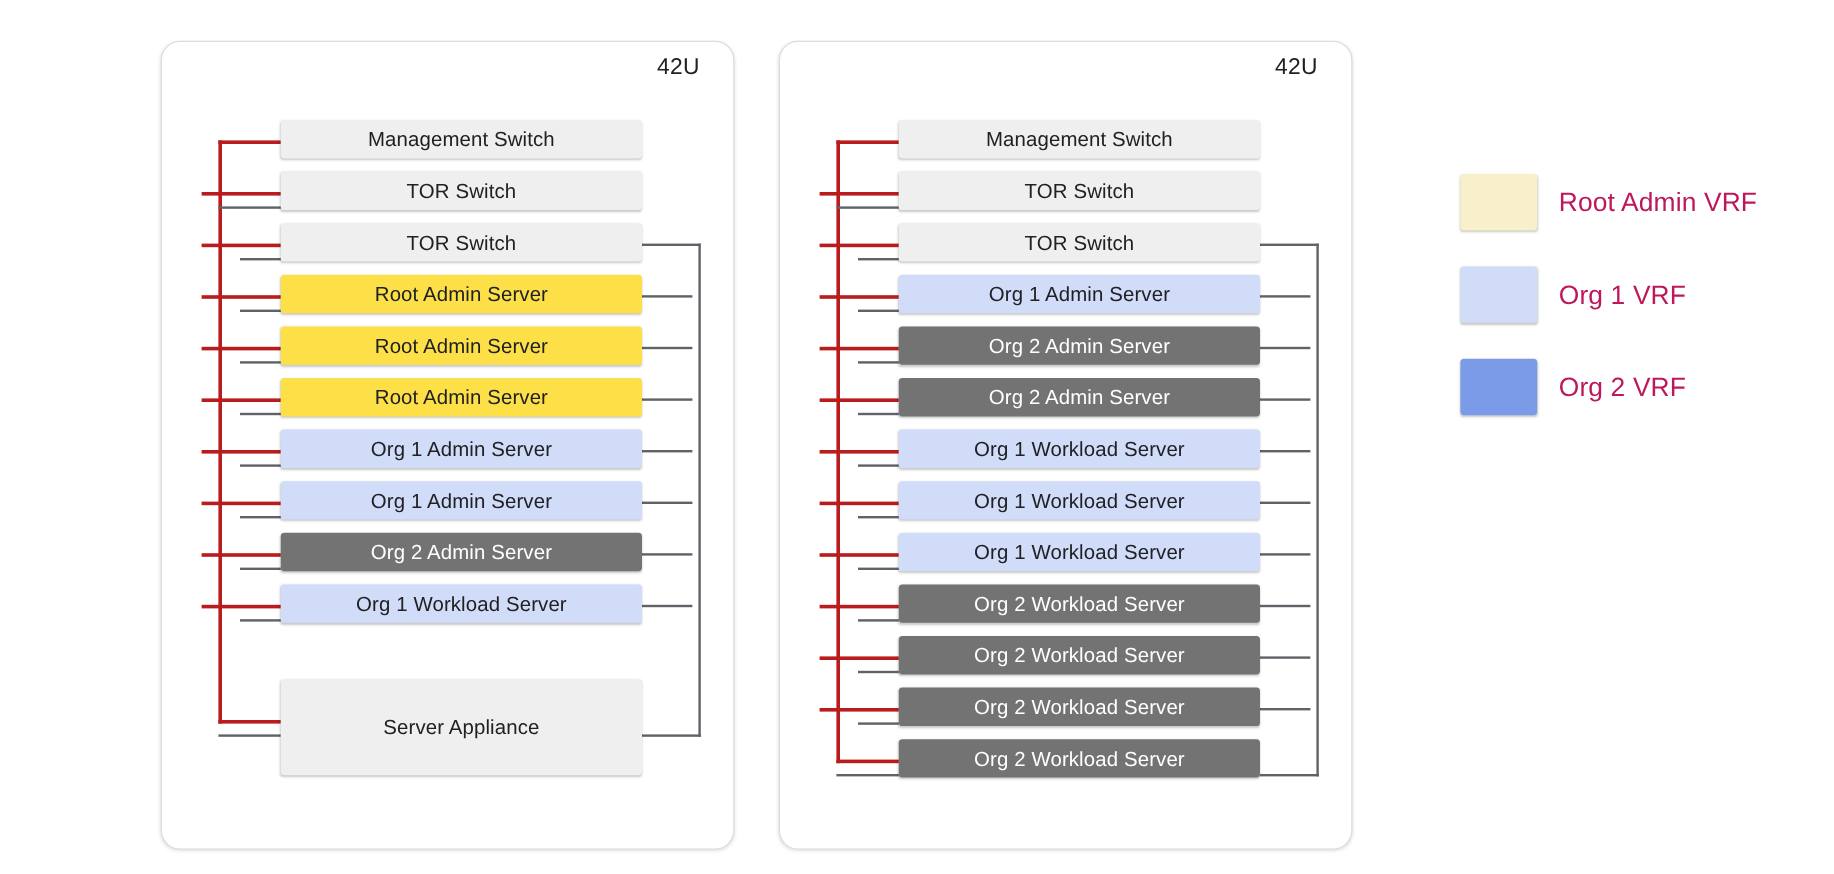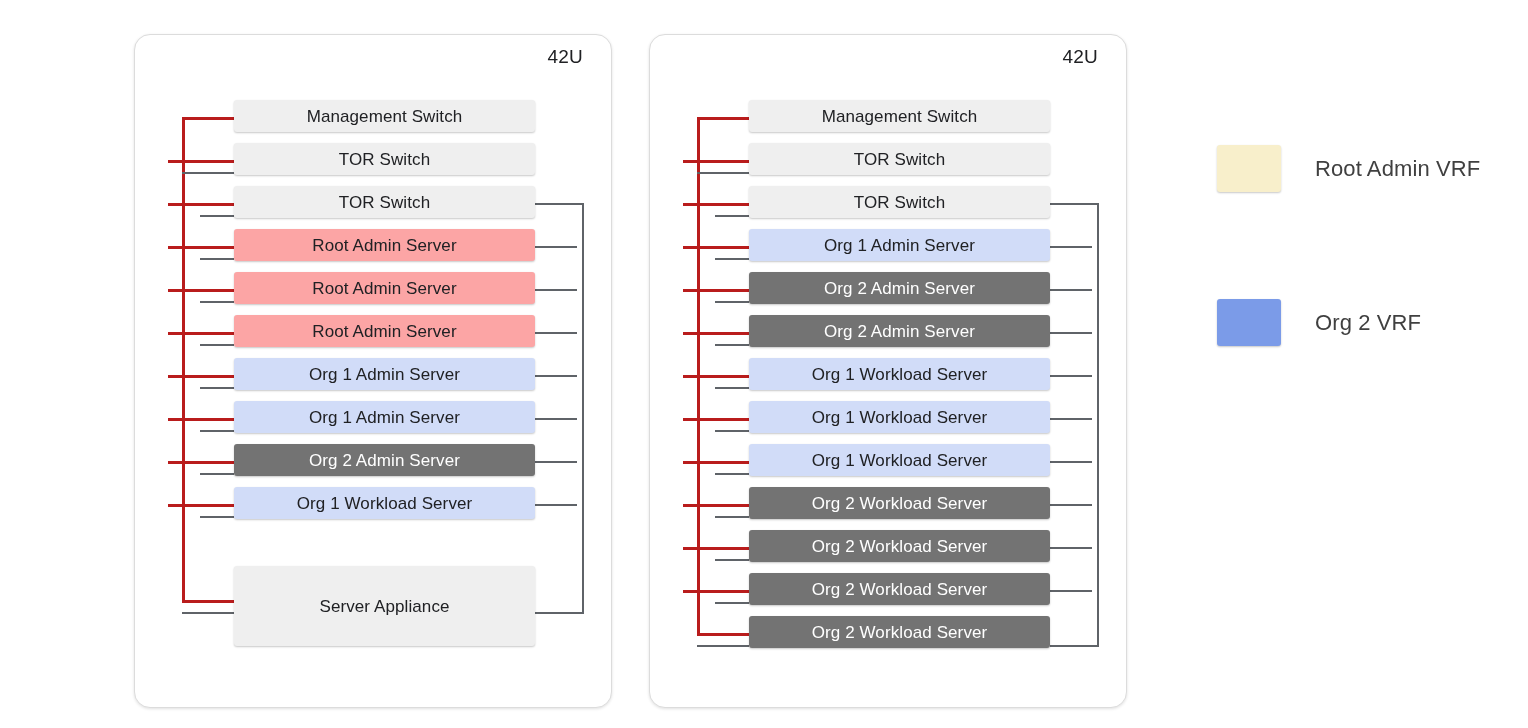--- a/index.html
+++ b/index.html
@@ -49,21 +49,21 @@
     align-items: center;
     justify-content: center;
     font-size: 17px;
     line-height: 1;
     letter-spacing: 0.1px;
     box-shadow: 0 1px 2px rgba(0,0,0,0.22);
     white-space: nowrap;
     z-index: 5;
   }
   .u-infra { background: #EFEFEF; color: #202124; }
-  .u-root  { background: #fca5a5; color: #202124; }
+  .u-root  { background: #fde047; color: #202124; }
   .u-org1  { background: #D1DCF8; color: #202124; }
   .u-org2  { background: #737373; color: #ffffff; }
 
   
   .wire {
     position: absolute;
     z-index: 2;
   }
   .w-red   { background: #B91C1C; }
   .w-gray  { background: #5F6368; }
@@ -72,23 +72,23 @@
   .legend { position: absolute; }
   .legend-row { position: absolute; display: flex; align-items: center; }
   .legend-swatch {
     width: 64px;
     height: 47px;
     border-radius: 3px;
     box-shadow: 0 1px 2px rgba(0,0,0,0.22);
     flex: 0 0 auto;
   }
   .legend-label {
-    margin-left: 34px;
+    margin-left: 18px;
     font-size: 22px;
-    color: #404040;
+    color: #be185d;
     white-space: nowrap;
     letter-spacing: 0.1px;
   }
 </style>
 </head>
 <body>
 
 <div id="stage">
 
   <div class="rack" style="left:134px; top:34px; width:478px; height:674px;"></div>
@@ -250,20 +250,24 @@
       </div>
     </div>
 
   <div class="legend" style="left:1217px; top:145px; width:300px; height:210px;">
 
     <div class="legend-row" style="left:0px; top:0px;">
       <div class="legend-swatch" style="background:#F8EFCB;"></div>
       <div class="legend-label">Root Admin VRF</div>
     </div>
 
+    <div class="legend-row" style="left:0px; top:77px;">
+      <div class="legend-swatch" style="background:#D1DCF8;"></div>
+      <div class="legend-label">Org 1 VRF</div>
+    </div>
 
     <div class="legend-row" style="left:0px; top:154px;">
       <div class="legend-swatch" style="background:#7B9BE8;"></div>
       <div class="legend-label">Org 2 VRF</div>
     </div>
 
   </div>
 
 </div>
 

